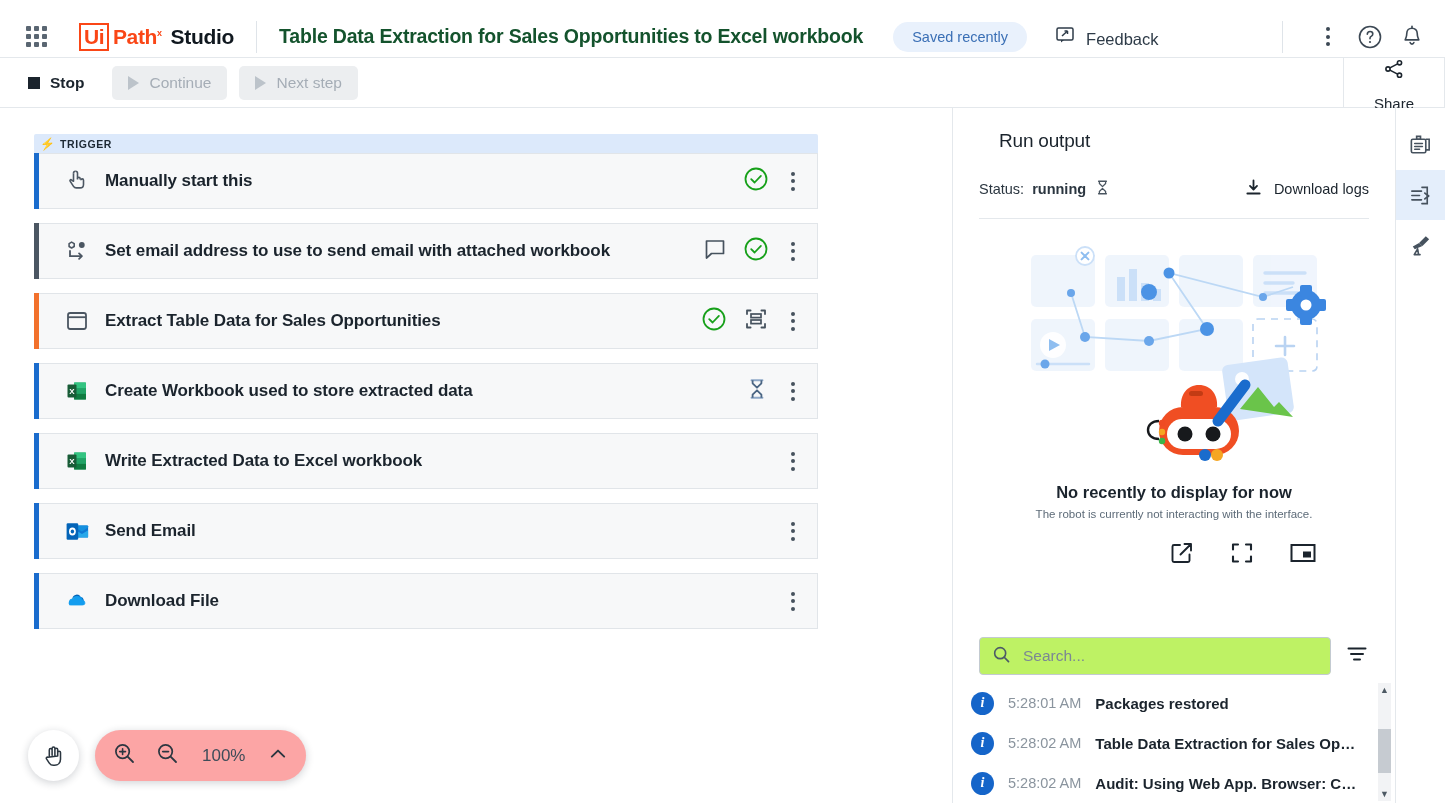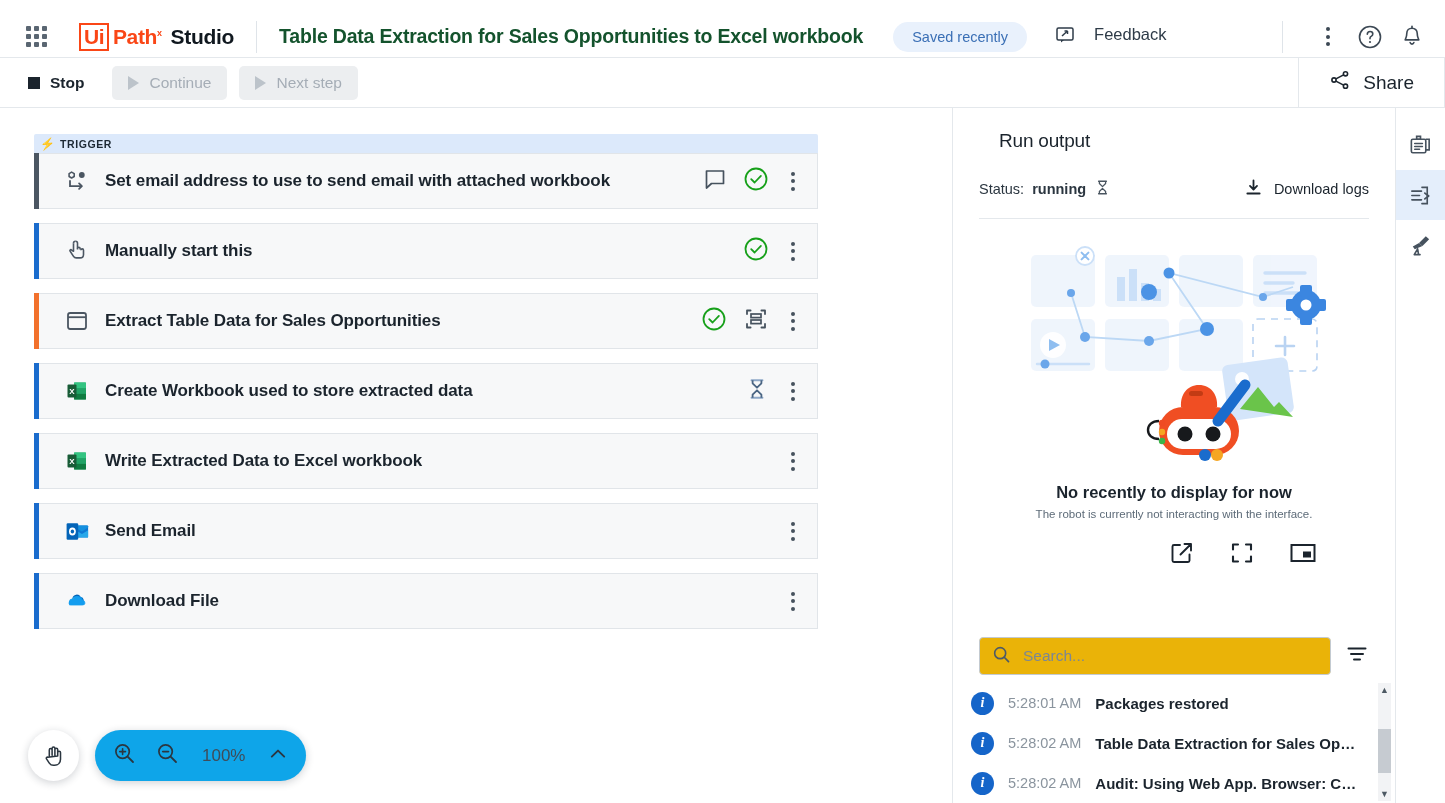--- a/index.html
+++ b/index.html
@@ -30,21 +30,21 @@
   .path-word { color: #fa4616; font-weight: bold; font-size: 21px; margin-left: 4px; letter-spacing: -0.4px; }
   .path-word sup { font-size: 9px; vertical-align: super; }
   .studio-word { color: #10181f; font-weight: bold; font-size: 21px; margin-left: 9px; letter-spacing: -0.3px; }
   .vdiv { width: 1px; height: 32px; background: #dfe4e9; margin: 0 22px; }
   .doc-title { font-size: 19.5px; font-weight: bold; color: #14532d; letter-spacing: -0.2px; white-space: nowrap; }
   .saved-pill {
     margin-left: 30px; background: #e9f1fc; color: #3a6fb5;
     font-size: 14.5px; padding: 7px 19px; border-radius: 16px; white-space: nowrap;
   }
   .feedback-btn {
-    display: flex; align-items: flex-start; gap: 19px; margin-left: 28px;
+    display: flex; align-items: flex-end; gap: 11px; margin-left: 28px;
     font-size: 16.5px; color: #2e3b48; cursor: pointer; white-space: nowrap;
   }
   .topbar-right { margin-left: auto; display: flex; align-items: center; gap: 4px; }
   .icon-btn {
     width: 38px; height: 38px; display: flex; align-items: center; justify-content: center;
     cursor: pointer; border-radius: 4px;
   }
   .kebab-v { display: flex; flex-direction: column; gap: 3.5px; align-items: center; }
   .kebab-v i { width: 4px; height: 4px; border-radius: 50%; background: #3c4854; display: block; }
 
@@ -59,21 +59,21 @@
     white-space: nowrap;
   }
   .tb-btn.stop { color: #1b242d; font-weight: bold; }
   .tb-btn.disabled { background: #eceef0; color: #a5adb6; margin-left: 12px; }
   .stop-sq { width: 12px; height: 12px; background: #1b242d; display: block; }
   .tri { width: 0; height: 0; border-left: 11px solid #bcc3ca; border-top: 7px solid transparent; border-bottom: 7px solid transparent; }
   .toolbar-right { margin-left: auto; display: flex; align-items: center; height: 100%; }
   .tb-sep { width: 1px; height: 100%; background: #e4e8ec; }
   .share-btn {
     display: flex; align-items: center; gap: 12px; padding: 0 30px; height: 100%;
-    font-size: 19px; color: #1b242d; cursor: pointer;
+    font-size: 15px; color: #1b242d; cursor: pointer; flex-direction: column;
   }
 
   
   .body { flex: 1; display: flex; min-height: 0; }
 
   
   .canvas { flex: 1; position: relative; background: #fff; border-right: 1px solid #e4e8ec; overflow: hidden; }
   .flow { padding: 26px 0 0 34px; width: 818px; }
   .trigger-head {
     width: 100%; background: #dce9fb; height: 19px; display: flex; align-items: center;
@@ -96,21 +96,21 @@
   .kebab-card i { width: 4px; height: 4px; border-radius: 50%; background: #46525e; display: block; }
 
   
   .zoom-cluster { position: absolute; left: 28px; bottom: 22px; display: flex; align-items: center; gap: 16px; }
   .hand-btn {
     width: 51px; height: 51px; border-radius: 50%; background: #fff;
     box-shadow: 0 2px 9px rgba(20,30,45,0.20); display: flex; align-items: center; justify-content: center;
     cursor: pointer;
   }
   .zoom-bar {
-    height: 51px; border-radius: 26px; background: #0ea5e9; box-shadow: 0 2px 9px rgba(20,30,45,0.20);
+    height: 51px; border-radius: 26px; background: #fca5a5; box-shadow: 0 2px 9px rgba(20,30,45,0.20);
     display: flex; align-items: center; padding: 0 17px; gap: 18px;
   }
   .zoom-val { font-size: 17px; color: #3f4c59; margin: 0 4px; }
 
   
   .rightpanel { width: 492px; min-width: 492px; display: flex; background: #fff; }
   .rp-main { flex: 1; display: flex; flex-direction: column; min-width: 0; }
   .rp-head { padding: 22px 26px 0 26px; }
   .rp-title { font-size: 19px; color: #1b242d; letter-spacing: -0.2px; margin-left: 20px; }
   .rp-status-row { display: flex; align-items: center; margin-top: 26px; }
@@ -120,21 +120,21 @@
   .rp-divider { height: 1px; background: #e4e8ec; margin-top: 18px; }
 
   .illus-wrap { flex: 1; display: flex; flex-direction: column; align-items: center; justify-content: flex-start; padding-top: 12px; min-height: 0; }
   .empty-title { font-size: 16.5px; font-weight: bold; color: #1b242d; margin-top: 2px; }
   .empty-sub { font-size: 11.5px; color: #5d6b78; margin-top: 6px; }
   .view-btns { display: flex; align-items: center; gap: 34px; margin-top: 20px; margin-left: auto; padding-right: 78px; }
 
   .search-row { display: flex; align-items: center; gap: 14px; padding: 0 26px; margin-top: 12px; }
   .search-box {
     flex: 1; height: 38px; border: 1px solid #c3cad1; border-radius: 4px;
-    display: flex; align-items: center; gap: 12px; padding: 0 12px; background: #eab308;
+    display: flex; align-items: center; gap: 12px; padding: 0 12px; background: #bef264;
   }
   .search-box input {
     border: none; outline: none; font-size: 15.5px; color: #4c5a67; flex: 1;
     font-family: "Liberation Sans", sans-serif; background: transparent;
   }
   .search-box input::placeholder { color: #7b8794; }
 
   .log-list { margin-top: 8px; padding-left: 18px; padding-right: 6px; display: flex; flex-direction: column; position: relative; overflow: hidden; }
   .log-row { display: flex; align-items: center; gap: 14px; height: 40px; padding-right: 26px; }
   .log-badge {
@@ -260,63 +260,63 @@
   <div class="body">
 
     <div class="canvas">
       <div class="flow">
 
         <div class="trigger-head">
           <span class="bolt">⚡</span>
           <span class="lbl">TRIGGER</span>
         </div>
 
+        <div class="card trigger-card">
+          <span class="accent" style="background:#1a6ccd"></span>
+          <span class="card-icon">
+            <svg width="26" height="26" viewBox="0 0 26 26">
+                <path d="M11.5 3.2c1.1 0 2 .9 2 2v6.4" fill="none" stroke="#4b5662" stroke-width="1.6"></path>
+                <path d="M9.5 5.2c0-1.1.9-2 2-2" fill="none" stroke="#4b5662" stroke-width="1.6"></path>
+                <path d="M9.5 5.2v8.1l-2.2-1.5c-.8-.5-1.7.5-1.2 1.3l3.4 5.3c.6.9 1.6 1.5 2.7 1.5h3.9c1.9 0 3.4-1.5 3.4-3.4v-4.3c0-.7-.6-1.3-1.3-1.3s-1.3.6-1.3 1.3" fill="none" stroke="#4b5662" stroke-width="1.6" stroke-linejoin="round"></path>
+                <path d="M16.1 11.5v-.9c0-.7-.6-1.3-1.3-1.3s-1.3.6-1.3 1.3" fill="none" stroke="#4b5662" stroke-width="1.6"></path>
+              </svg>
+          </span>
+          <span class="card-label">Manually start this</span>
+          <span class="card-actions">
+            <span>
+              <svg width="26" height="26" viewBox="0 0 26 26">
+                  <circle cx="13" cy="13" r="10.5" fill="none" stroke="#17a01a" stroke-width="1.8"></circle>
+                  <path d="M8.2 13.1 11.6 16.5 17.9 9.9" fill="none" stroke="#17a01a" stroke-width="1.8" stroke-linecap="round" stroke-linejoin="round"></path>
+                </svg>
+            </span>
+            <span class="kebab-card">
+                <i></i>
+                <i></i>
+                <i></i>
+              </span>
+          </span>
+        </div>
+
         <div class="card">
           <span class="accent" style="background:#4b5662"></span>
           <span class="card-icon">
             <svg width="26" height="26" viewBox="0 0 26 26">
                 <path d="M7.6 4.1 10.2 5.6v2.9L7.6 10 5.1 8.5V5.6z" fill="none" stroke="#4b5662" stroke-width="1.6" stroke-linejoin="round"></path>
                 <circle cx="17.8" cy="7" r="2.9" fill="#4b5662"></circle>
                 <path d="M6 12.3v5.8h11.6" fill="none" stroke="#4b5662" stroke-width="1.8"></path>
                 <path d="M15.1 15.4 17.9 18.1 15.1 20.8" fill="none" stroke="#4b5662" stroke-width="1.8" stroke-linejoin="round" stroke-linecap="round"></path>
               </svg>
           </span>
           <span class="card-label">Set email address to use to send email with attached workbook</span>
           <span class="card-actions">
             <span>
               <svg width="24" height="24" viewBox="0 0 24 24">
                   <path d="M3.5 4h17v12.5h-12L3.5 21z" fill="none" stroke="#46525e" stroke-width="1.7" stroke-linejoin="round"></path>
                 </svg>
             </span>
-            <span>
-              <svg width="26" height="26" viewBox="0 0 26 26">
-                  <circle cx="13" cy="13" r="10.5" fill="none" stroke="#17a01a" stroke-width="1.8"></circle>
-                  <path d="M8.2 13.1 11.6 16.5 17.9 9.9" fill="none" stroke="#17a01a" stroke-width="1.8" stroke-linecap="round" stroke-linejoin="round"></path>
-                </svg>
-            </span>
-            <span class="kebab-card">
-                <i></i>
-                <i></i>
-                <i></i>
-              </span>
-          </span>
-        </div>
-
-        <div class="card trigger-card">
-          <span class="accent" style="background:#1a6ccd"></span>
-          <span class="card-icon">
-            <svg width="26" height="26" viewBox="0 0 26 26">
-                <path d="M11.5 3.2c1.1 0 2 .9 2 2v6.4" fill="none" stroke="#4b5662" stroke-width="1.6"></path>
-                <path d="M9.5 5.2c0-1.1.9-2 2-2" fill="none" stroke="#4b5662" stroke-width="1.6"></path>
-                <path d="M9.5 5.2v8.1l-2.2-1.5c-.8-.5-1.7.5-1.2 1.3l3.4 5.3c.6.9 1.6 1.5 2.7 1.5h3.9c1.9 0 3.4-1.5 3.4-3.4v-4.3c0-.7-.6-1.3-1.3-1.3s-1.3.6-1.3 1.3" fill="none" stroke="#4b5662" stroke-width="1.6" stroke-linejoin="round"></path>
-                <path d="M16.1 11.5v-.9c0-.7-.6-1.3-1.3-1.3s-1.3.6-1.3 1.3" fill="none" stroke="#4b5662" stroke-width="1.6"></path>
-              </svg>
-          </span>
-          <span class="card-label">Manually start this</span>
-          <span class="card-actions">
             <span>
               <svg width="26" height="26" viewBox="0 0 26 26">
                   <circle cx="13" cy="13" r="10.5" fill="none" stroke="#17a01a" stroke-width="1.8"></circle>
                   <path d="M8.2 13.1 11.6 16.5 17.9 9.9" fill="none" stroke="#17a01a" stroke-width="1.8" stroke-linecap="round" stroke-linejoin="round"></path>
                 </svg>
             </span>
             <span class="kebab-card">
                 <i></i>
                 <i></i>
                 <i></i>

